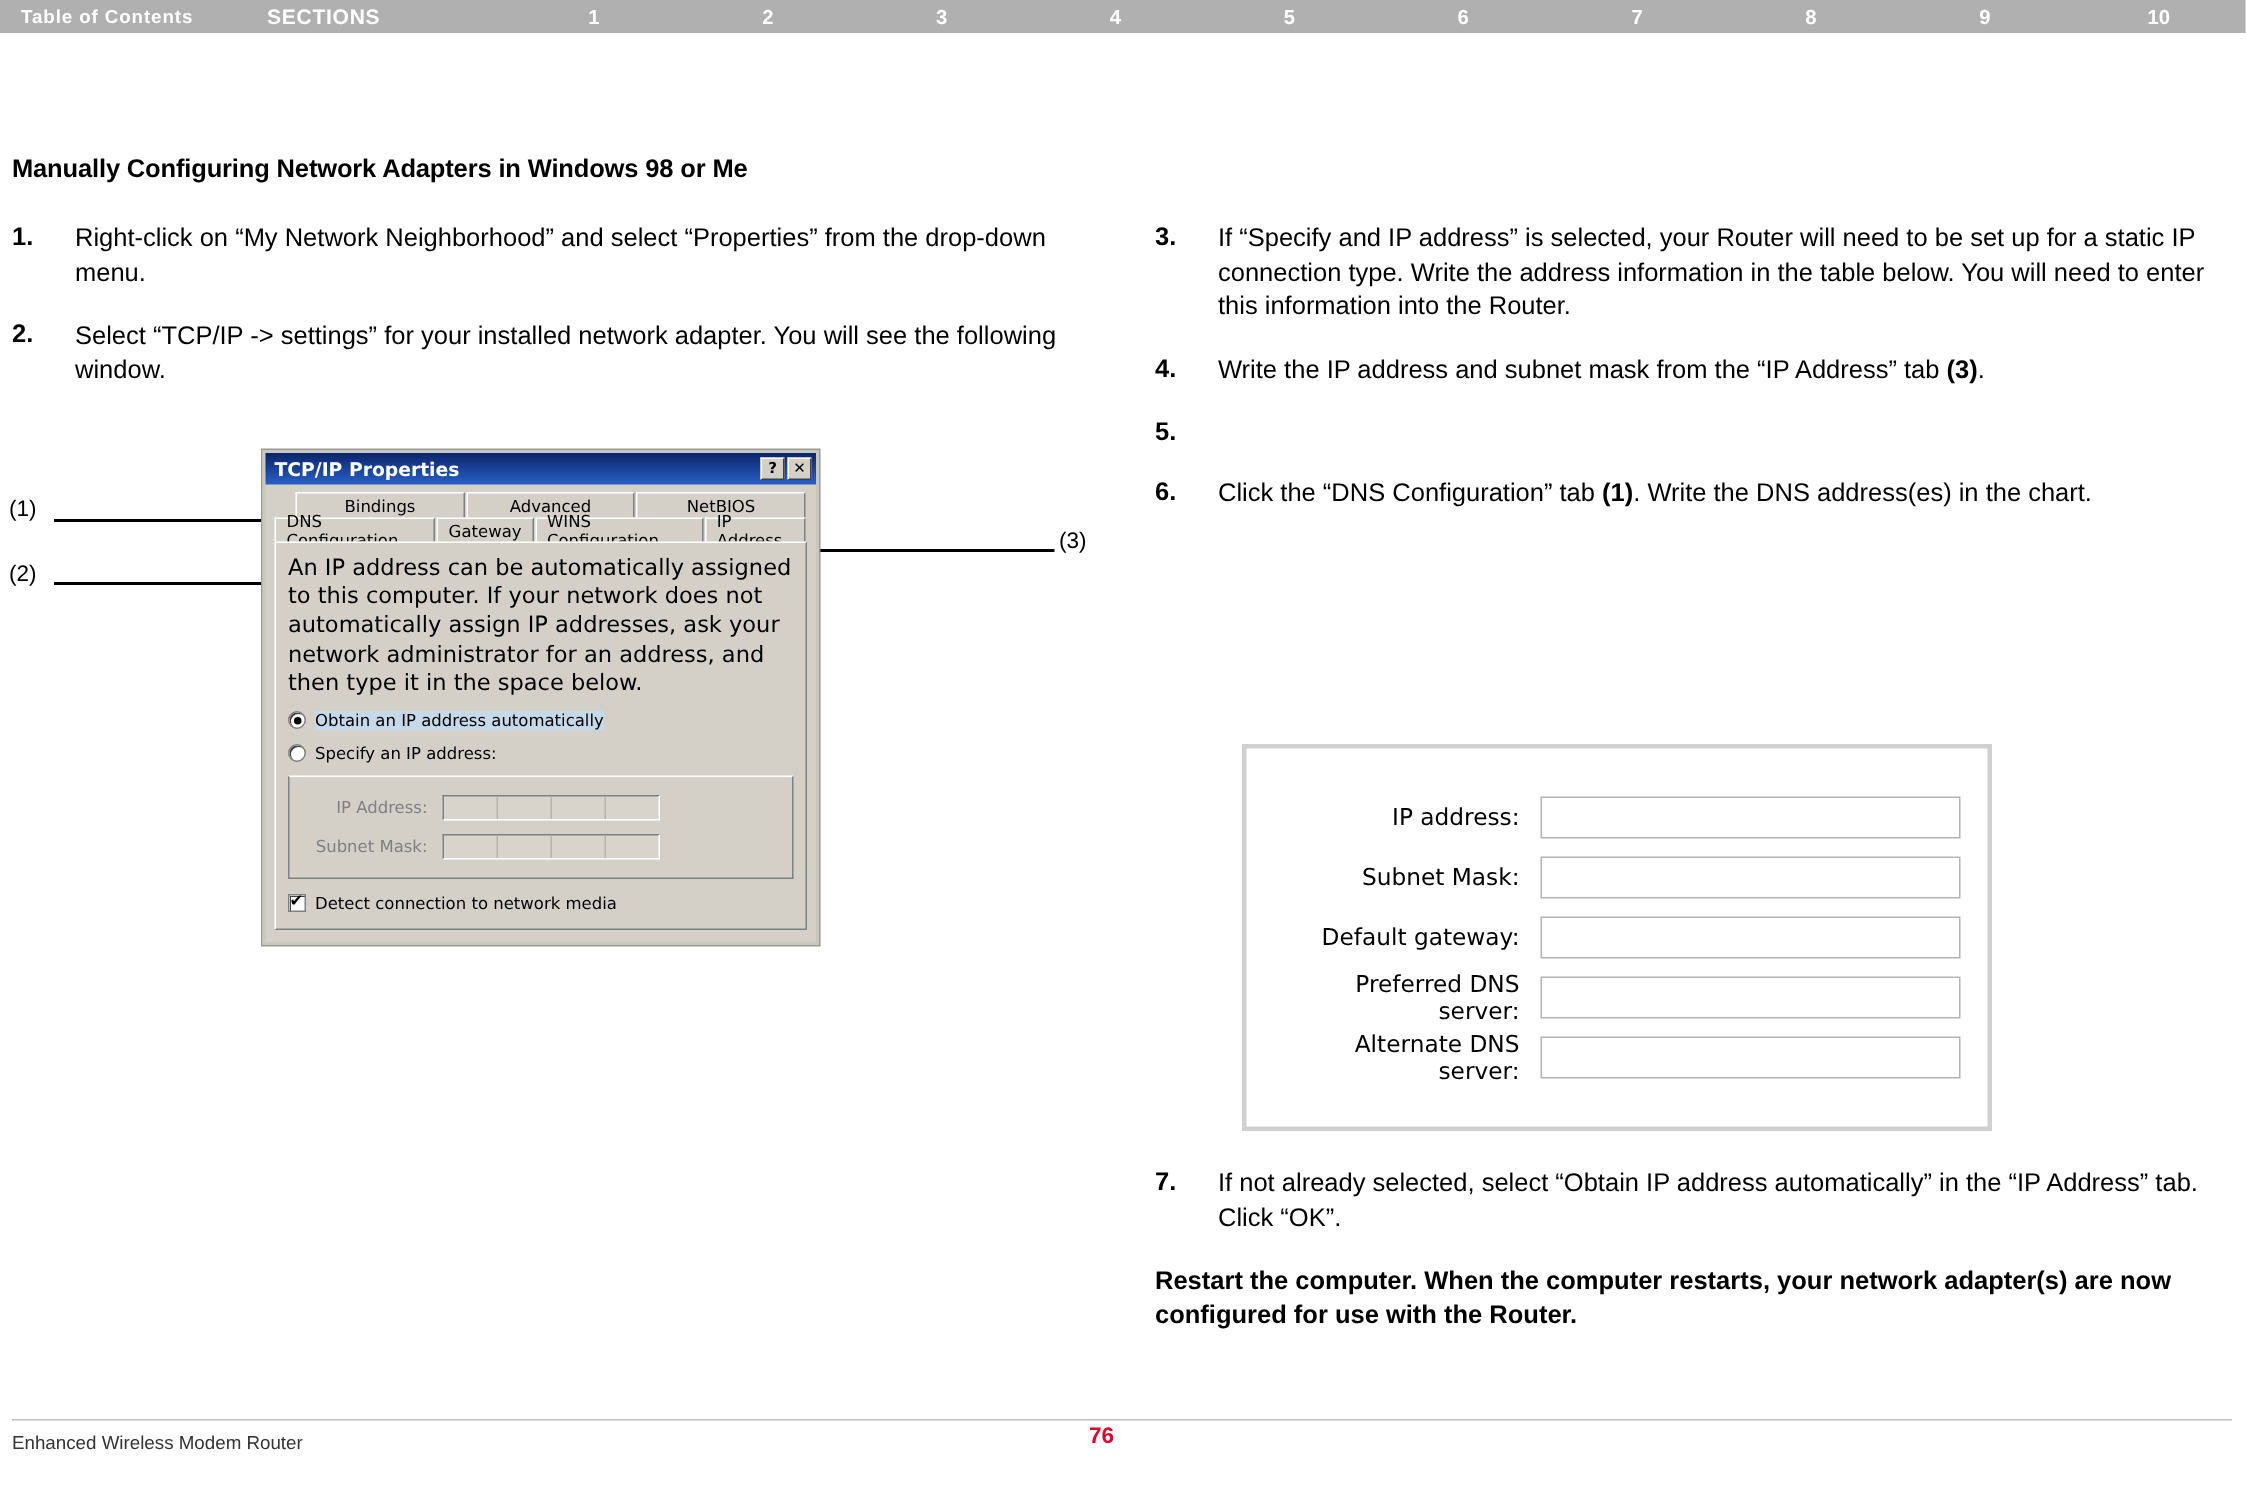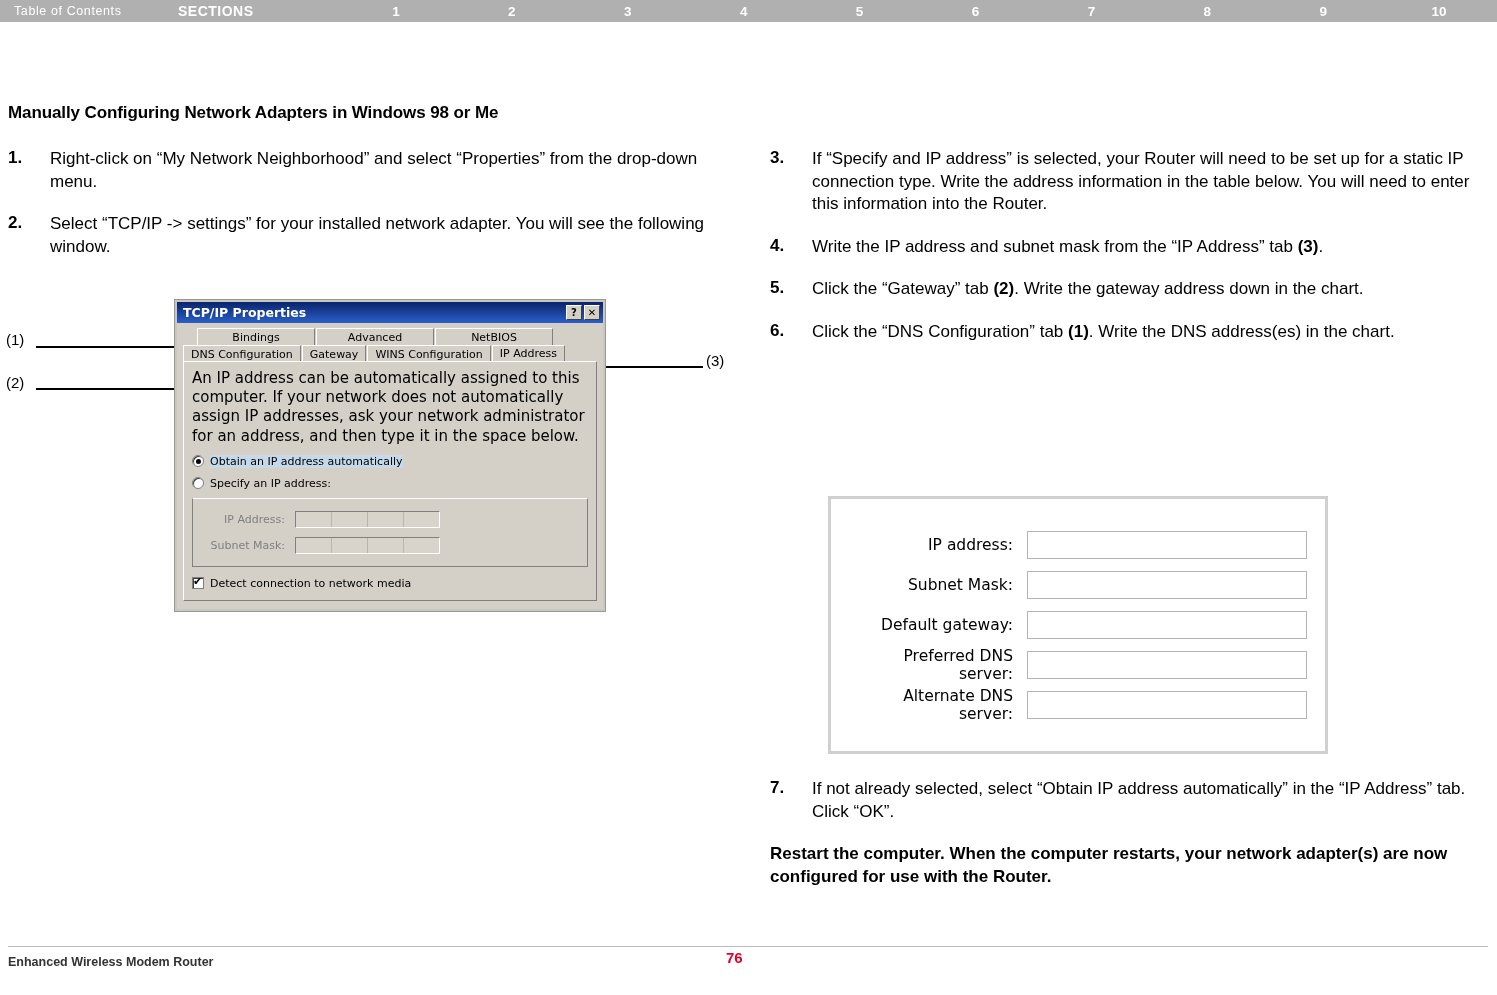--- a/index.html
+++ b/index.html
@@ -13,21 +13,21 @@
     overflow: hidden;
   }
 
   
   .topbar {
     position:absolute; left:0; top:0; width:1497px; height:22px;
     background:#b0b0b0;
     display:flex; align-items:center;
   }
   .toc {
-    color:#ffffff; font-size:12.5px; font-weight:normal;
+    color:#ffffff; font-size:12.5px; font-weight:bold;
     letter-spacing:0.6px;
     padding-left:14px; width:178px;
   }
   .sections {
     color:#ffffff; font-size:14px; font-weight:bold;
     letter-spacing:0.5px;
     width:160px;
   }
   .secnums { display:flex; flex:1; }
   .secnum {
@@ -54,21 +54,21 @@
   .step-body b { font-weight:bold; }
 
   .closing {
     font-size:17px; font-weight:bold; line-height:1.33;
     margin-top:24px;
   }
 
   
   .dialog-wrap { position:absolute; left:175px; top:300px; width:385px; }
   .dialog {
-    width:430px; border:2px solid #c8c8c0;
+    width:371px; border:2px solid #c8c8c0;
     background:#d4d0c8;
     font-family:"DejaVu Sans", sans-serif;
     box-shadow:0 0 0 1px #9a9a92;
   }
   .dlg-title {
     height:21px; background:linear-gradient(to bottom,#0a246a,#2a5fc8);
     display:flex; align-items:center; color:#fff;
     font-size:12.5px; font-weight:bold; padding-left:6px;
   }
   .dlg-title .t { flex:1; }
@@ -161,21 +161,21 @@
   .forminput {
     flex:1; height:28px; border:1px solid #b4b4b4; background:#fff;
   }
 
   
   .footer-line {
     position:absolute; left:8px; top:946px; width:1480px; height:1px; background:#bdbdbd;
   }
   .footer-left {
     position:absolute; left:8px; top:955px;
-    font-size:12.5px; font-weight:bold; color:#333;
+    font-size:12.5px; font-weight:normal; color:#333;
   }
   .footer-page {
     position:absolute; left:726px; top:949px;
     font-size:15px; font-weight:bold; color:#e4002b;
   }
 </style>
 </head>
 <body>
 
 <div class="topbar">
@@ -286,21 +286,20 @@
   <div class="step">
     <div class="step-num">3.</div>
     <div class="step-body">If “Specify and IP address” is selected, your Router will need to be set up for a static IP connection type. Write the address information in the table below. You will need to enter this information into the Router.</div>
   </div>
   <div class="step">
     <div class="step-num">4.</div>
     <div class="step-body"><span>Write the IP address and subnet mask from the “IP Address” tab </span><b>(3)</b><span>.</span></div>
   </div>
   <div class="step">
     <div class="step-num">5.</div>
-    <div class="step-body"><span>Click the “Gateway” tab </span><b>(2)</b><span>. Write the gateway address down in the chart.</span></div>
   </div>
   <div class="step">
     <div class="step-num">6.</div>
     <div class="step-body"><span>Click the “DNS Configuration” tab </span><b>(1)</b><span>. Write the DNS address(es) in the chart.</span></div>
   </div>
 </div>
 
 <div class="formbox">
   <div class="formrow">
     <div class="formlabel">IP address:</div>

